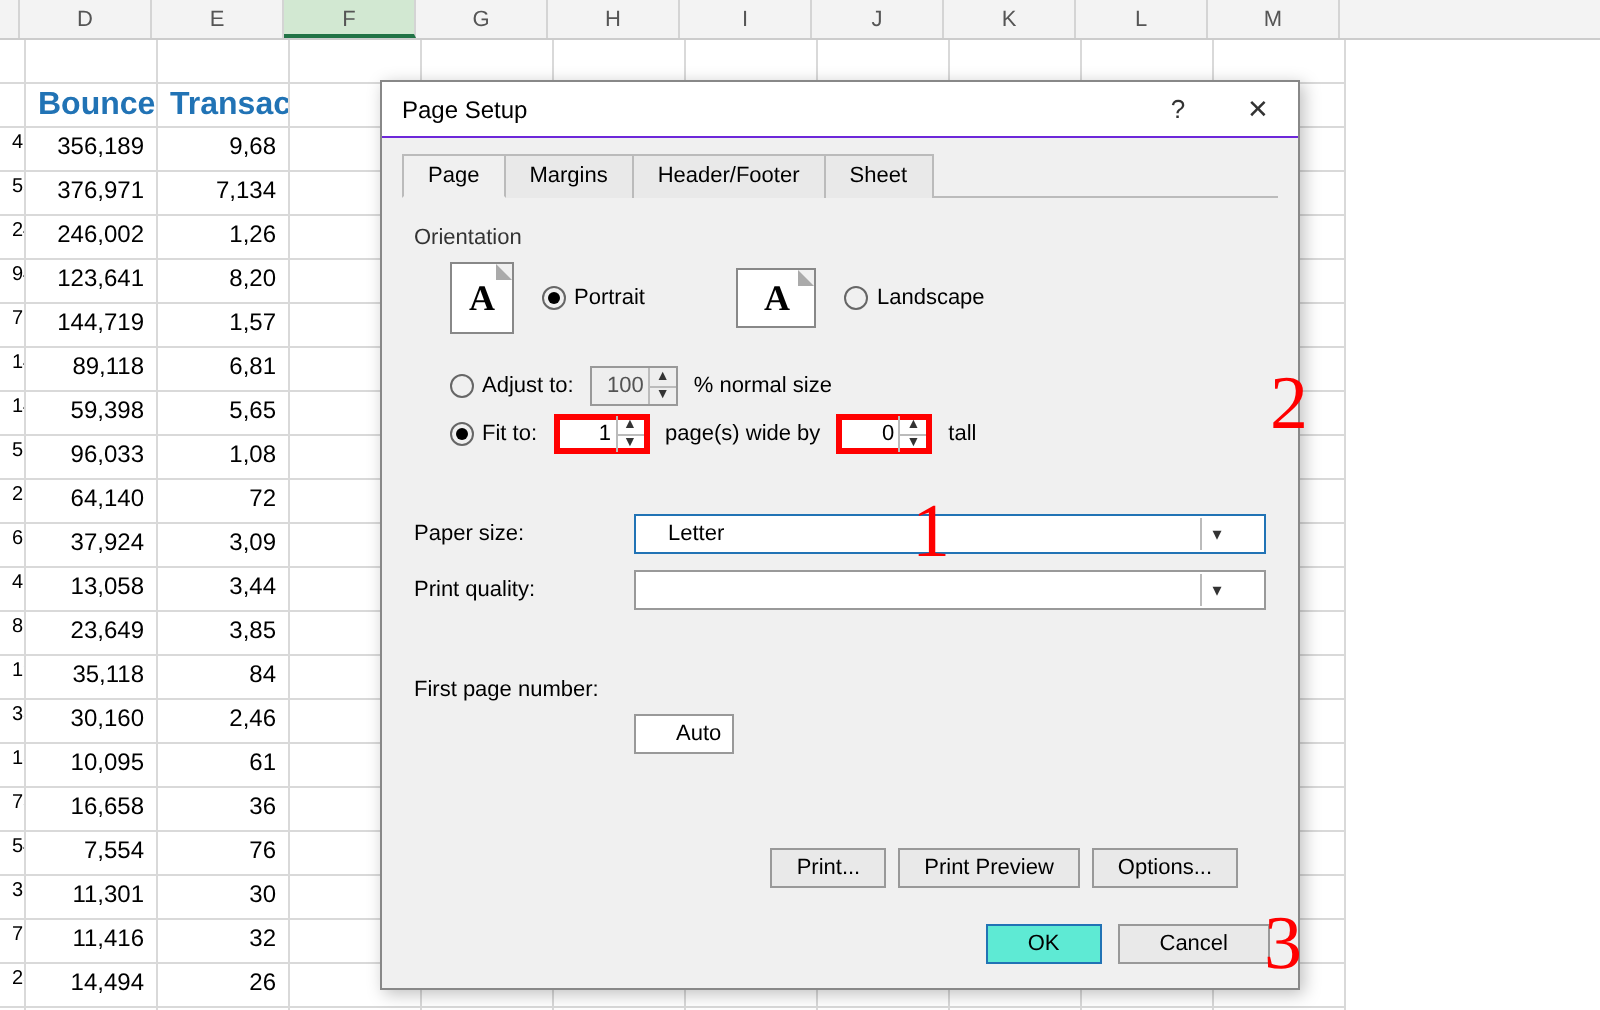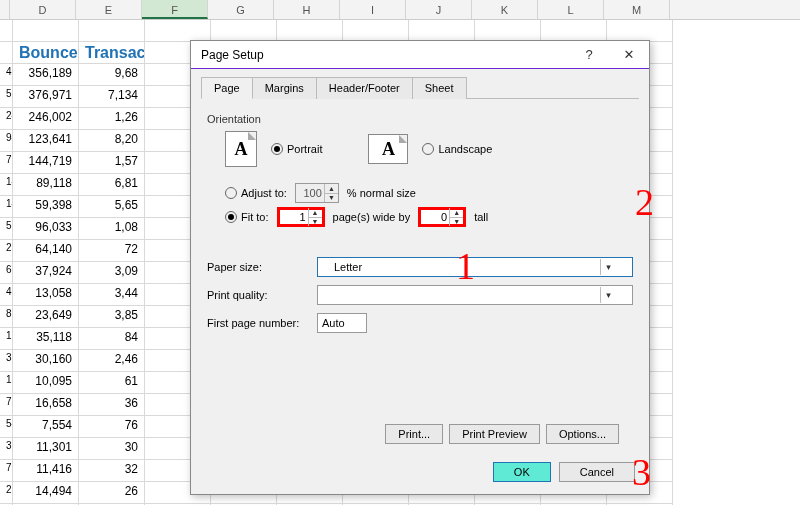--- a/index.html
+++ b/index.html
@@ -172,21 +172,21 @@
     padding:0 16px;
   }
   .selectbox.blue{ border:1px solid #2173b5; }
   .selectbox .arrow{
     width:16px;height:16px;border-left:1px solid #bbb;
     display:flex;align-items:center;justify-content:center;font-size:9px;
     color:#333;
   }
   .smallinput{
     width:50px;height:20px;border:1px solid #999;background:#fff;
-    padding:0 4px;display:flex;align-items:center;
+    padding:0 20px;display:flex;align-items:center;margin-top:44px;
   }
   .btnrow{ position:absolute; right:30px; bottom:50px; display:flex; gap:6px;}
   .btnrow .btn{
     border:1px solid #999;background:#e9e9e9;padding:3px 12px;font-size:11px;
   }
   .okrow { position:absolute; right:14px; bottom:12px; display:flex; gap:8px;}
   .okrow .btn{
     border:1px solid #999;background:#e9e9e9;padding:3px 20px;font-size:11px;
   }
   .okrow .btn.ok{ border:1px solid #2173b5; background:#5eead4;}

